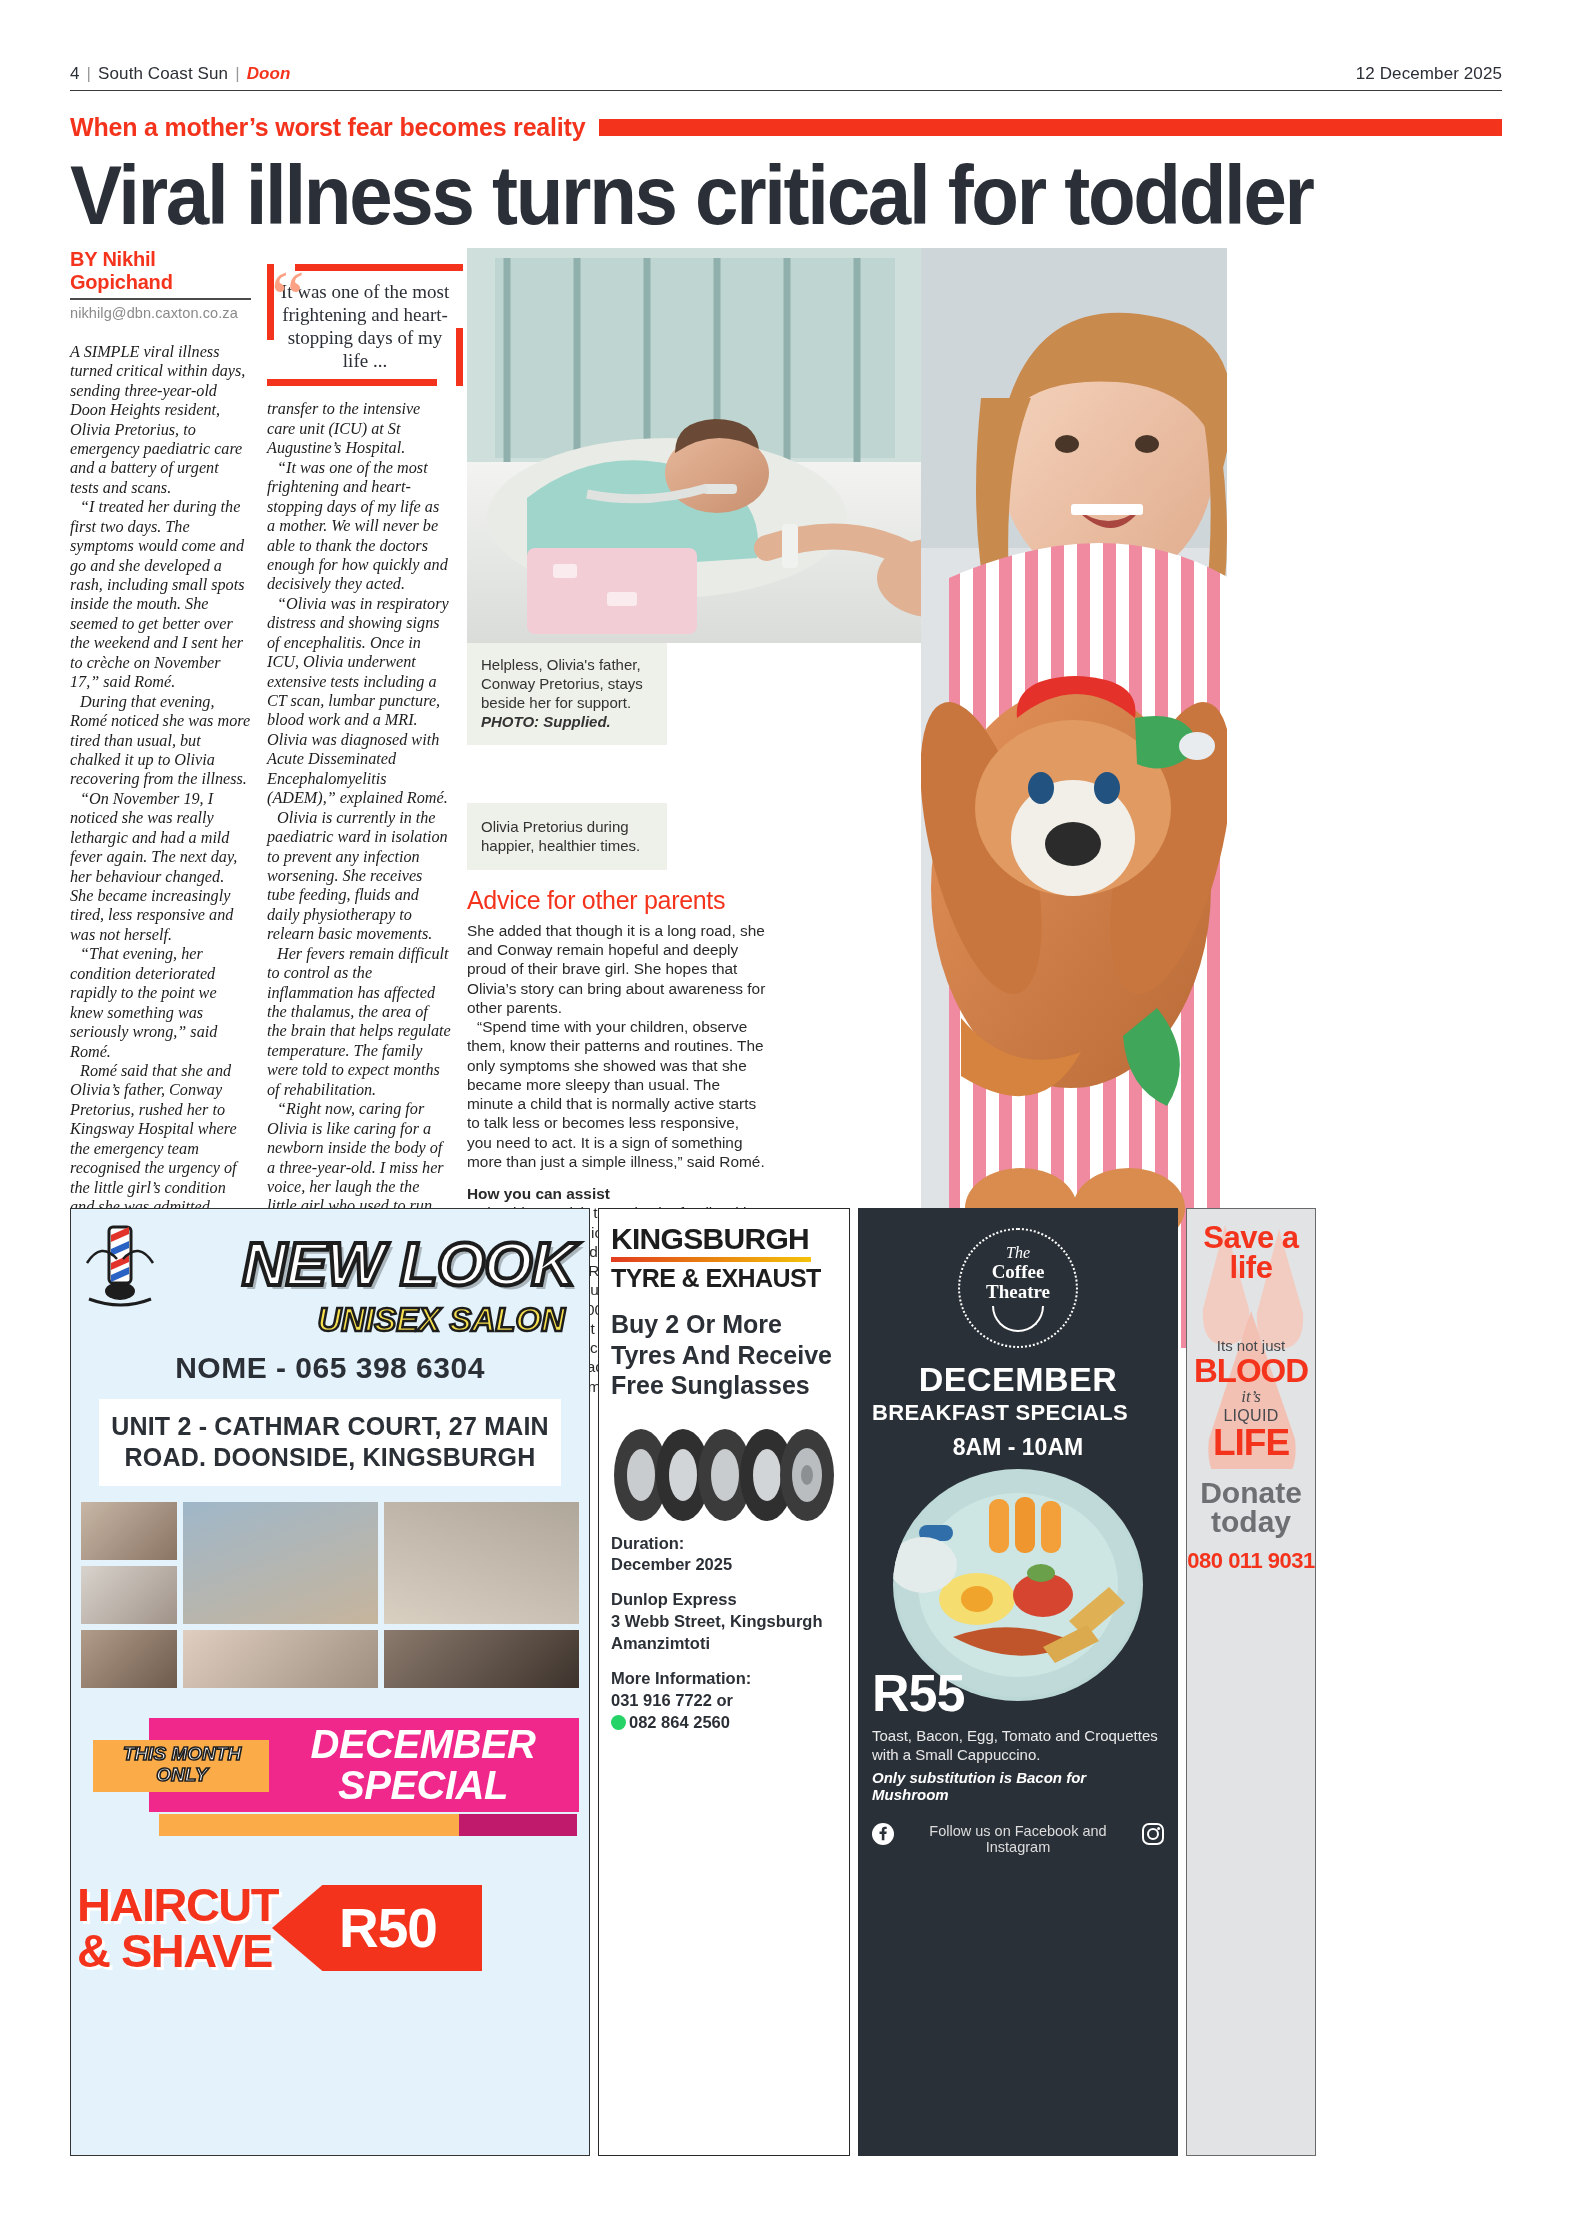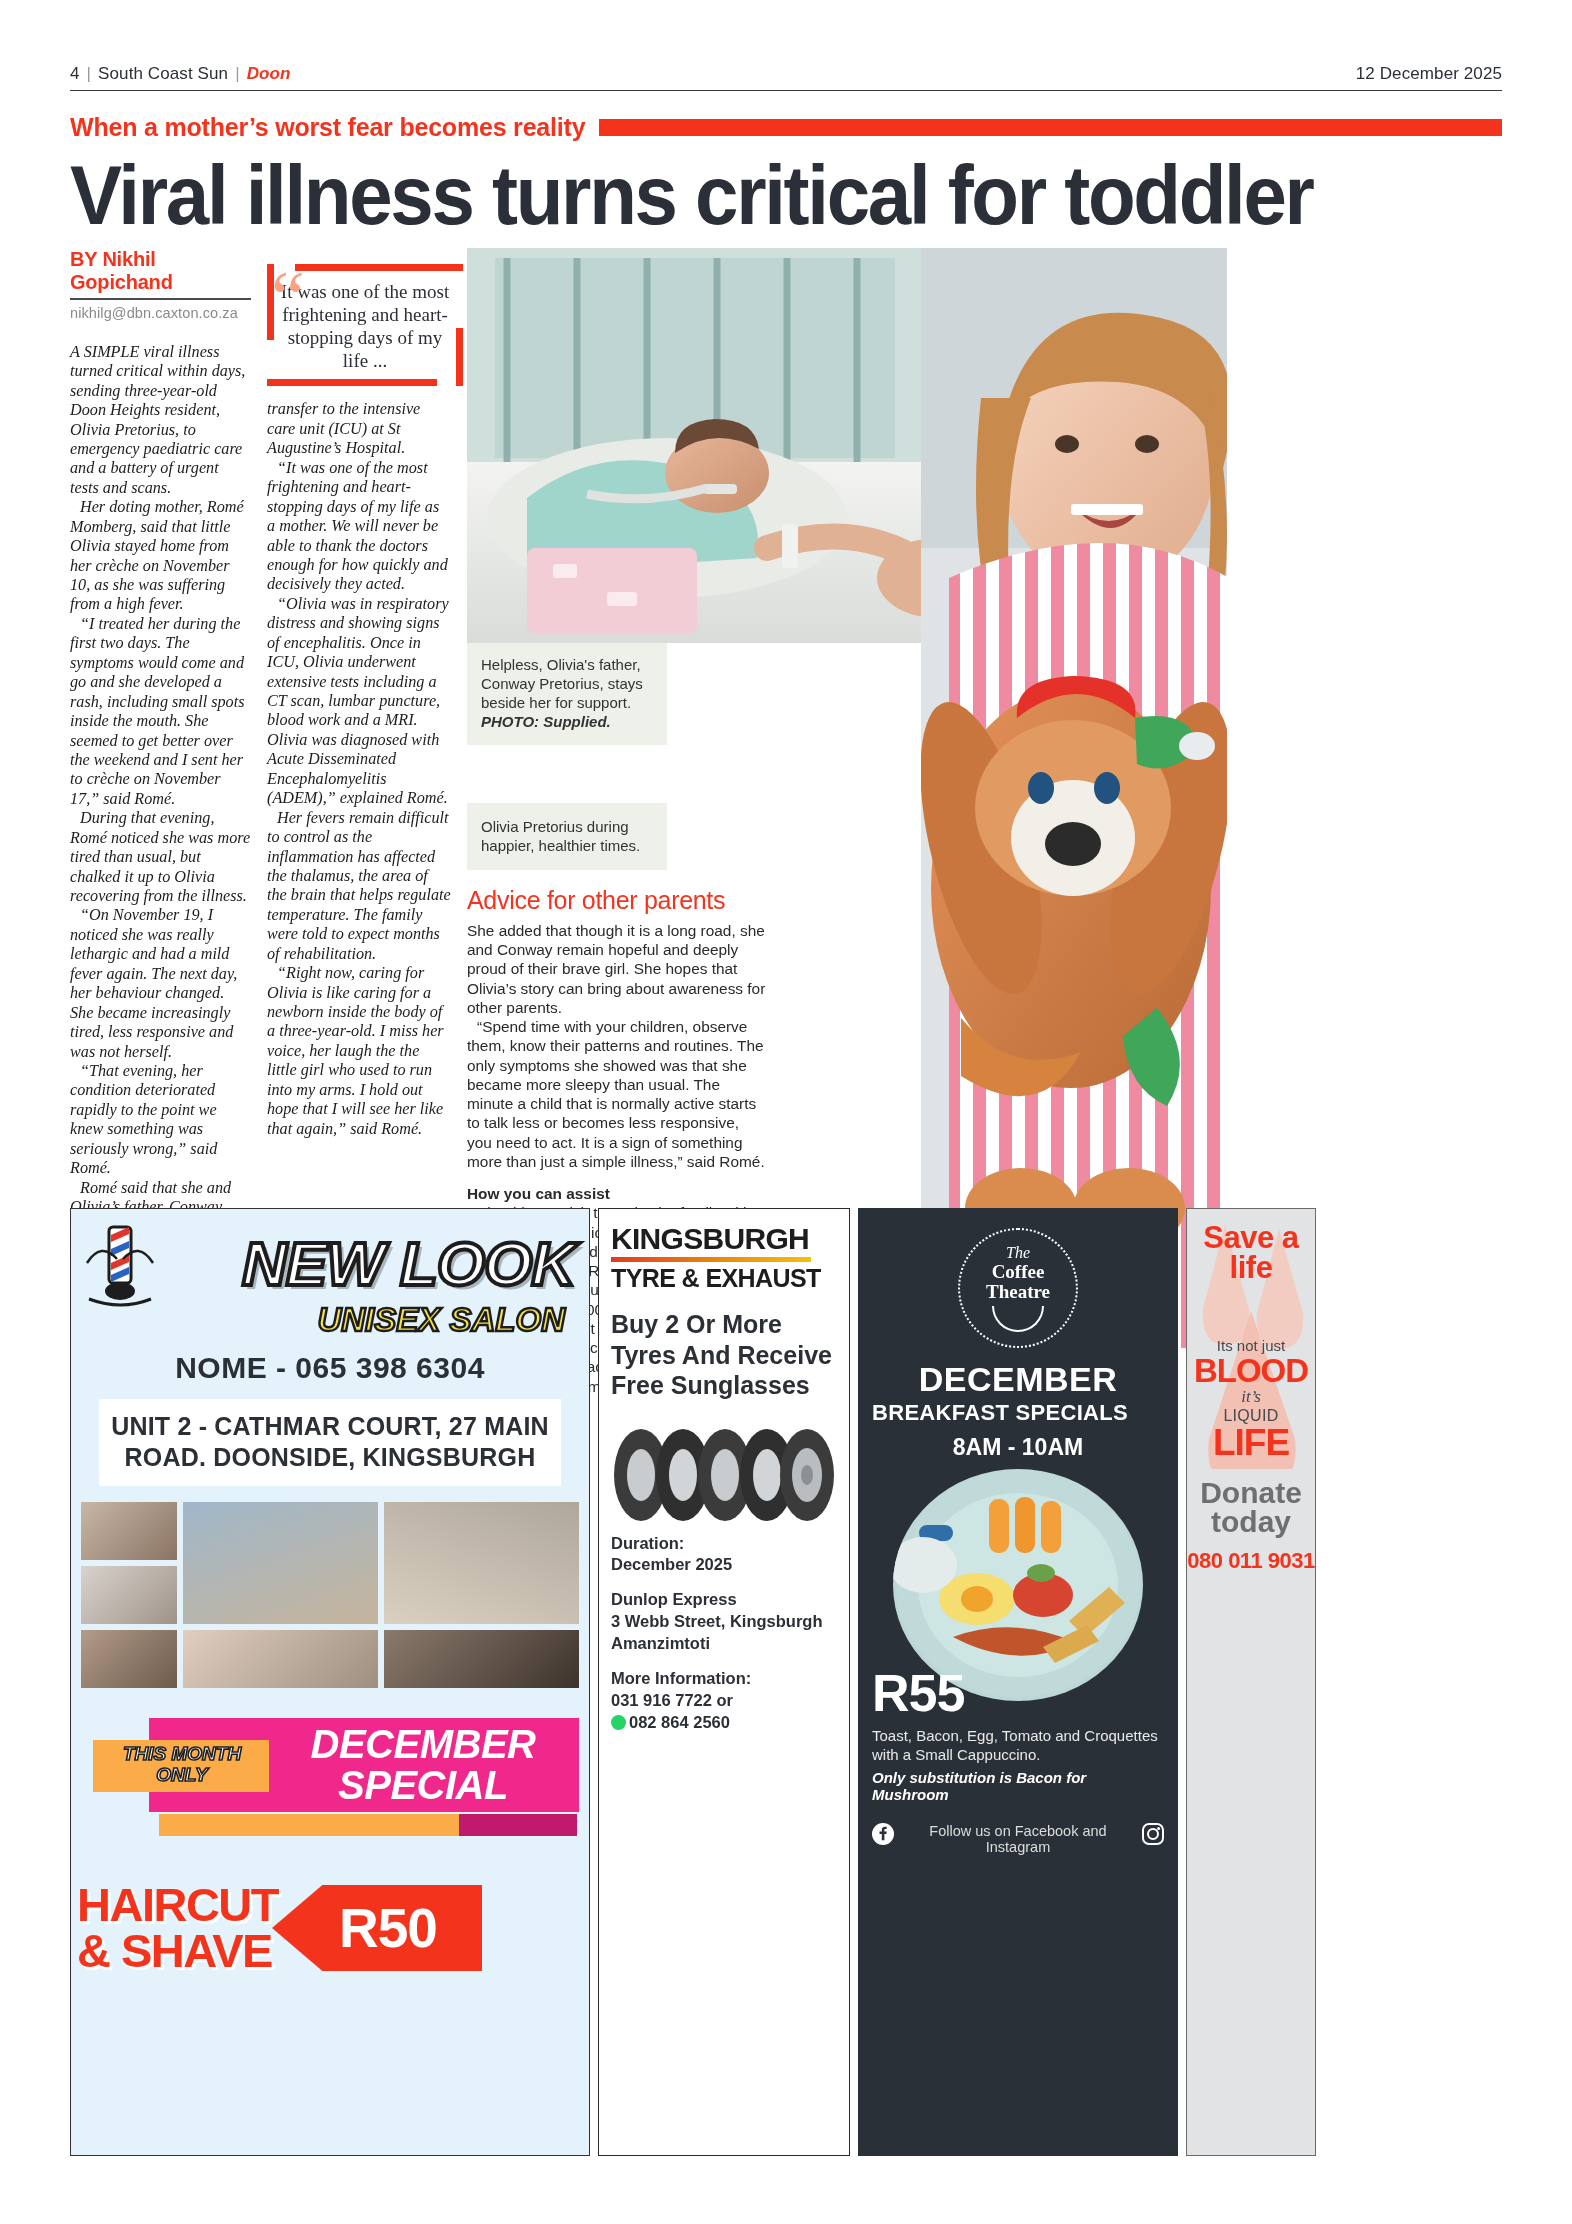--- a/index.html
+++ b/index.html
@@ -217,21 +217,20 @@
   <div class="headline">Viral illness turns critical for toddler</div>
 
   <div class="article">
 
     <div class="col">
       <div class="byline">BY Nikhil Gopichand</div>
       <div class="byline-rule"></div>
       <div class="email">nikhilg@dbn.caxton.co.za</div>
       <div class="body-text">
         <p class="first">A SIMPLE viral illness turned critical within days, sending three-year-old Doon Heights resident, Olivia Pretorius, to emergency paediatric care and a battery of urgent tests and scans.</p>
-        <p>Her doting mother, Romé Momberg, said that little Olivia stayed home from her crèche on November 10, as she was suffering from a high fever.</p>
         <p>“I treated her during the first two days. The symptoms would come and go and she developed a rash, including small spots inside the mouth. She seemed to get better over the weekend and I sent her to crèche on November 17,” said Romé.</p>
         <p>During that evening, Romé noticed she was more tired than usual, but chalked it up to Olivia recovering from the illness.</p>
         <p>“On November 19, I noticed she was really lethargic and had a mild fever again. The next day, her behaviour changed. She became increasingly tired, less responsive and was not herself.</p>
         <p>“That evening, her condition deteriorated rapidly to the point we knew something was seriously wrong,” said Romé.</p>
         <p>Romé said that she and Olivia’s father, Conway Pretorius, rushed her to Kingsway Hospital where the emergency team recognised the urgency of the little girl’s condition and she was admitted under paediatric care where doctors worked swiftly to stabilise her, run tests and arrange for a</p>
       </div>
     </div>
 
     <div class="col2">
       <div class="pullquote">
@@ -239,20 +238,21 @@
         <div class="pq-left"></div>
         <div class="pq-bot"></div>
         <div class="pq-right"></div>
         <div class="pq-mark">“</div>
         <span>It was one of the most frightening and heart-stopping days of my life ...</span>
       </div>
       <div class="body-text" style="margin-top:14px">
         <p class="first" style="margin-top:0">transfer to the intensive care unit (ICU) at St Augustine’s Hospital.</p>
         <p>“It was one of the most frightening and heart-stopping days of my life as a mother. We will never be able to thank the doctors enough for how quickly and decisively they acted.</p>
         <p>“Olivia was in respiratory distress and showing signs of encephalitis. Once in ICU, Olivia underwent extensive tests including a CT scan, lumbar puncture, blood work and a MRI. Olivia was diagnosed with Acute Disseminated Encephalomyelitis (ADEM),” explained Romé.</p>
+        <p>Olivia is currently in the paediatric ward in isolation to prevent any infection worsening. She receives tube feeding, fluids and daily physiotherapy to relearn basic movements.</p>
         <p>Her fevers remain difficult to control as the inflammation has affected the thalamus, the area of the brain that helps regulate temperature. The family were told to expect months of rehabilitation.</p>
         <p>“Right now, caring for Olivia is like caring for a newborn inside the body of a three-year-old. I miss her voice, her laugh the the little girl who used to run into my arms. I hold out hope that I will see her like that again,” said Romé.</p>
       </div>
     </div>
 
     <div class="photocol">
 
       <div class="hospital-photo">
         <svg width="760" height="395" viewBox="0 0 760 395">
           <defs>

